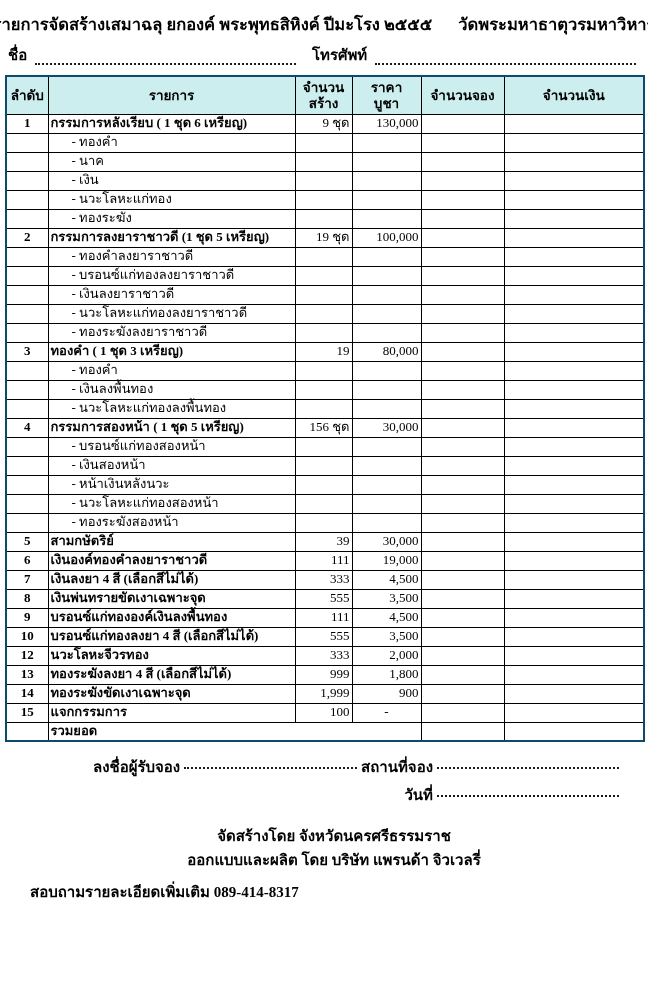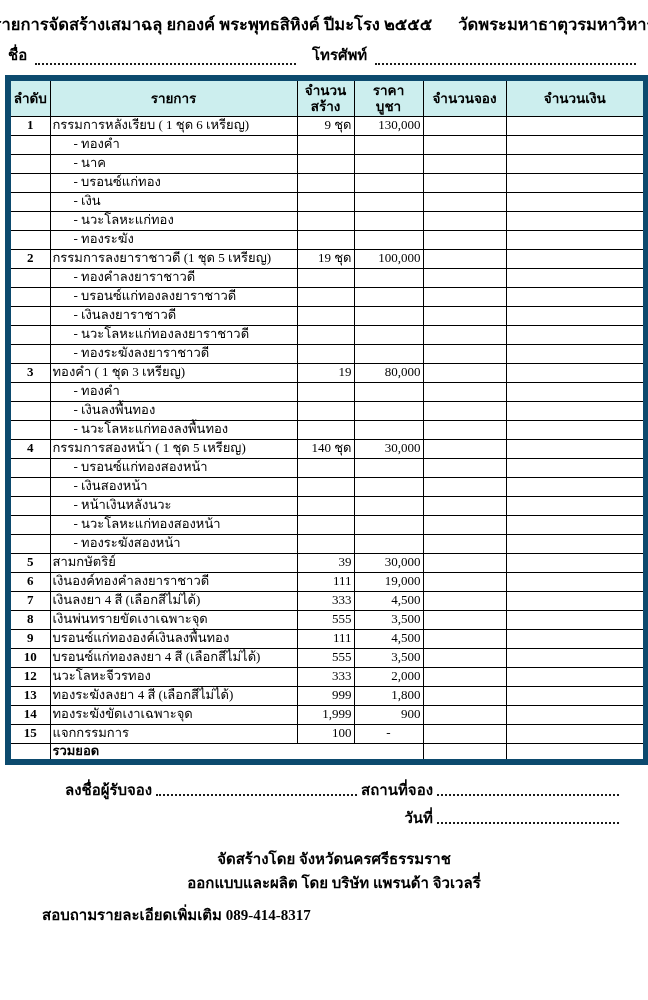--- a/index.html
+++ b/index.html
@@ -30,21 +30,21 @@
   .name-row .lbl.second { padding-left: 12px; }
   .dots {
     flex: 1; height: 14px;
     border-bottom: 2px dotted #1a1a1a;
     margin: 0 4px 2px 4px;
   }
 
   
   table.order {
     width: 638px; border-collapse: collapse; table-layout: fixed;
-    border: 6px solid #0c4a6e;
+    border: 2px solid #0c4a6e;
     font-size: 13px;
   }
   table.order col.c-no      { width: 42px; }
   table.order col.c-item    { width: 247px; }
   table.order col.c-qty     { width: 57px; }
   table.order col.c-price   { width: 69px; }
   table.order col.c-reserve { width: 83px; }
   table.order col.c-amount  { width: 140px; }
 
   table.order th, table.order td {
@@ -56,39 +56,39 @@
     white-space: nowrap;
   }
   table.order thead th {
     background: #cceeee;
     font-weight: bold; font-size: 13.5px;
     text-align: center; vertical-align: middle;
     height: 38px;
   }
   td.cell-no   { text-align: center; font-weight: bold; }
   td.cell-item { text-align: left; padding-left: 4px; }
-  td.cell-item.main { font-weight: normal; }
+  td.cell-item.main { font-weight: bold; }
   td.cell-item.sub  { font-weight: normal; padding-left: 23px; }
   td.cell-qty   { text-align: right; padding-right: 3px; }
   td.cell-price { text-align: right; padding-right: 8px; }
   td.cell-price.dash { text-align: center; padding-right: 2px; }
   td.cell-total { font-weight: bold; text-align: left; padding-left: 6px; }
 
   
   .sign-section { margin: 13px 20px 0 60px; font-weight: bold; font-size: 15px; }
-  .sign-line { display: flex; align-items: center; }
+  .sign-line { display: flex; align-items: flex-start; margin-left: 28px; }
   .sign-line .lbl { white-space: nowrap; }
   .sign-line .dots-mid { flex: 1; }
   .sign-line .lbl-right { display: inline-block; min-width: 72px; text-align: right; white-space: nowrap; }
   .sign-line .dots-right { flex: 0 0 182px; }
   .sign-line.second { justify-content: flex-end; margin-top: 4px; }
 
   
   .footer-center { text-align: center; font-weight: bold; font-size: 15px; margin-top: 18px; padding-left: 20px; line-height: 1.55; }
-  .footer-contact { font-weight: bold; font-size: 15px; margin: 8px 0 0 37px; }
+  .footer-contact { font-weight: bold; font-size: 15px; margin: 8px 0 0 25px; }
 </style>
 </head>
 <body>
 
 <div class="page">
 
   <div class="title-row">
     <span>รายการจัดสร้างเสมาฉลุ ยกองค์ พระพุทธสิหิงค์ ปีมะโรง ๒๕๕๕</span>
     <span>วัดพระมหาธาตุวรมหาวิหาร</span>
   </div>
@@ -145,28 +145,20 @@
         <tr>
           <td class="cell-no"></td>
           <td class="cell-item sub">- นาค</td>
           <td class="cell-qty"></td>
           <td class="cell-price"></td>
           <td></td>
           <td></td>
         </tr>
         <tr>
           <td class="cell-no"></td>
-          <td class="cell-item sub">- บรอนซ์แก่ทอง</td>
-          <td class="cell-qty"></td>
-          <td class="cell-price"></td>
-          <td></td>
-          <td></td>
-        </tr>
-        <tr>
-          <td class="cell-no"></td>
           <td class="cell-item sub">- เงิน</td>
           <td class="cell-qty"></td>
           <td class="cell-price"></td>
           <td></td>
           <td></td>
         </tr>
         <tr>
           <td class="cell-no"></td>
           <td class="cell-item sub">- นวะโลหะแก่ทอง</td>
           <td class="cell-qty"></td>
@@ -258,21 +250,21 @@
           <td class="cell-no"></td>
           <td class="cell-item sub">- นวะโลหะแก่ทองลงพื้นทอง</td>
           <td class="cell-qty"></td>
           <td class="cell-price"></td>
           <td></td>
           <td></td>
         </tr>
         <tr>
           <td class="cell-no">4</td>
           <td class="cell-item main">กรรมการสองหน้า ( 1 ชุด 5 เหรียญ)</td>
-          <td class="cell-qty">140 ชุด</td>
+          <td class="cell-qty">156 ชุด</td>
           <td class="cell-price">30,000</td>
           <td></td>
           <td></td>
         </tr>
         <tr>
           <td class="cell-no"></td>
           <td class="cell-item sub">- บรอนซ์แก่ทองสองหน้า</td>
           <td class="cell-qty"></td>
           <td class="cell-price"></td>
           <td></td>

